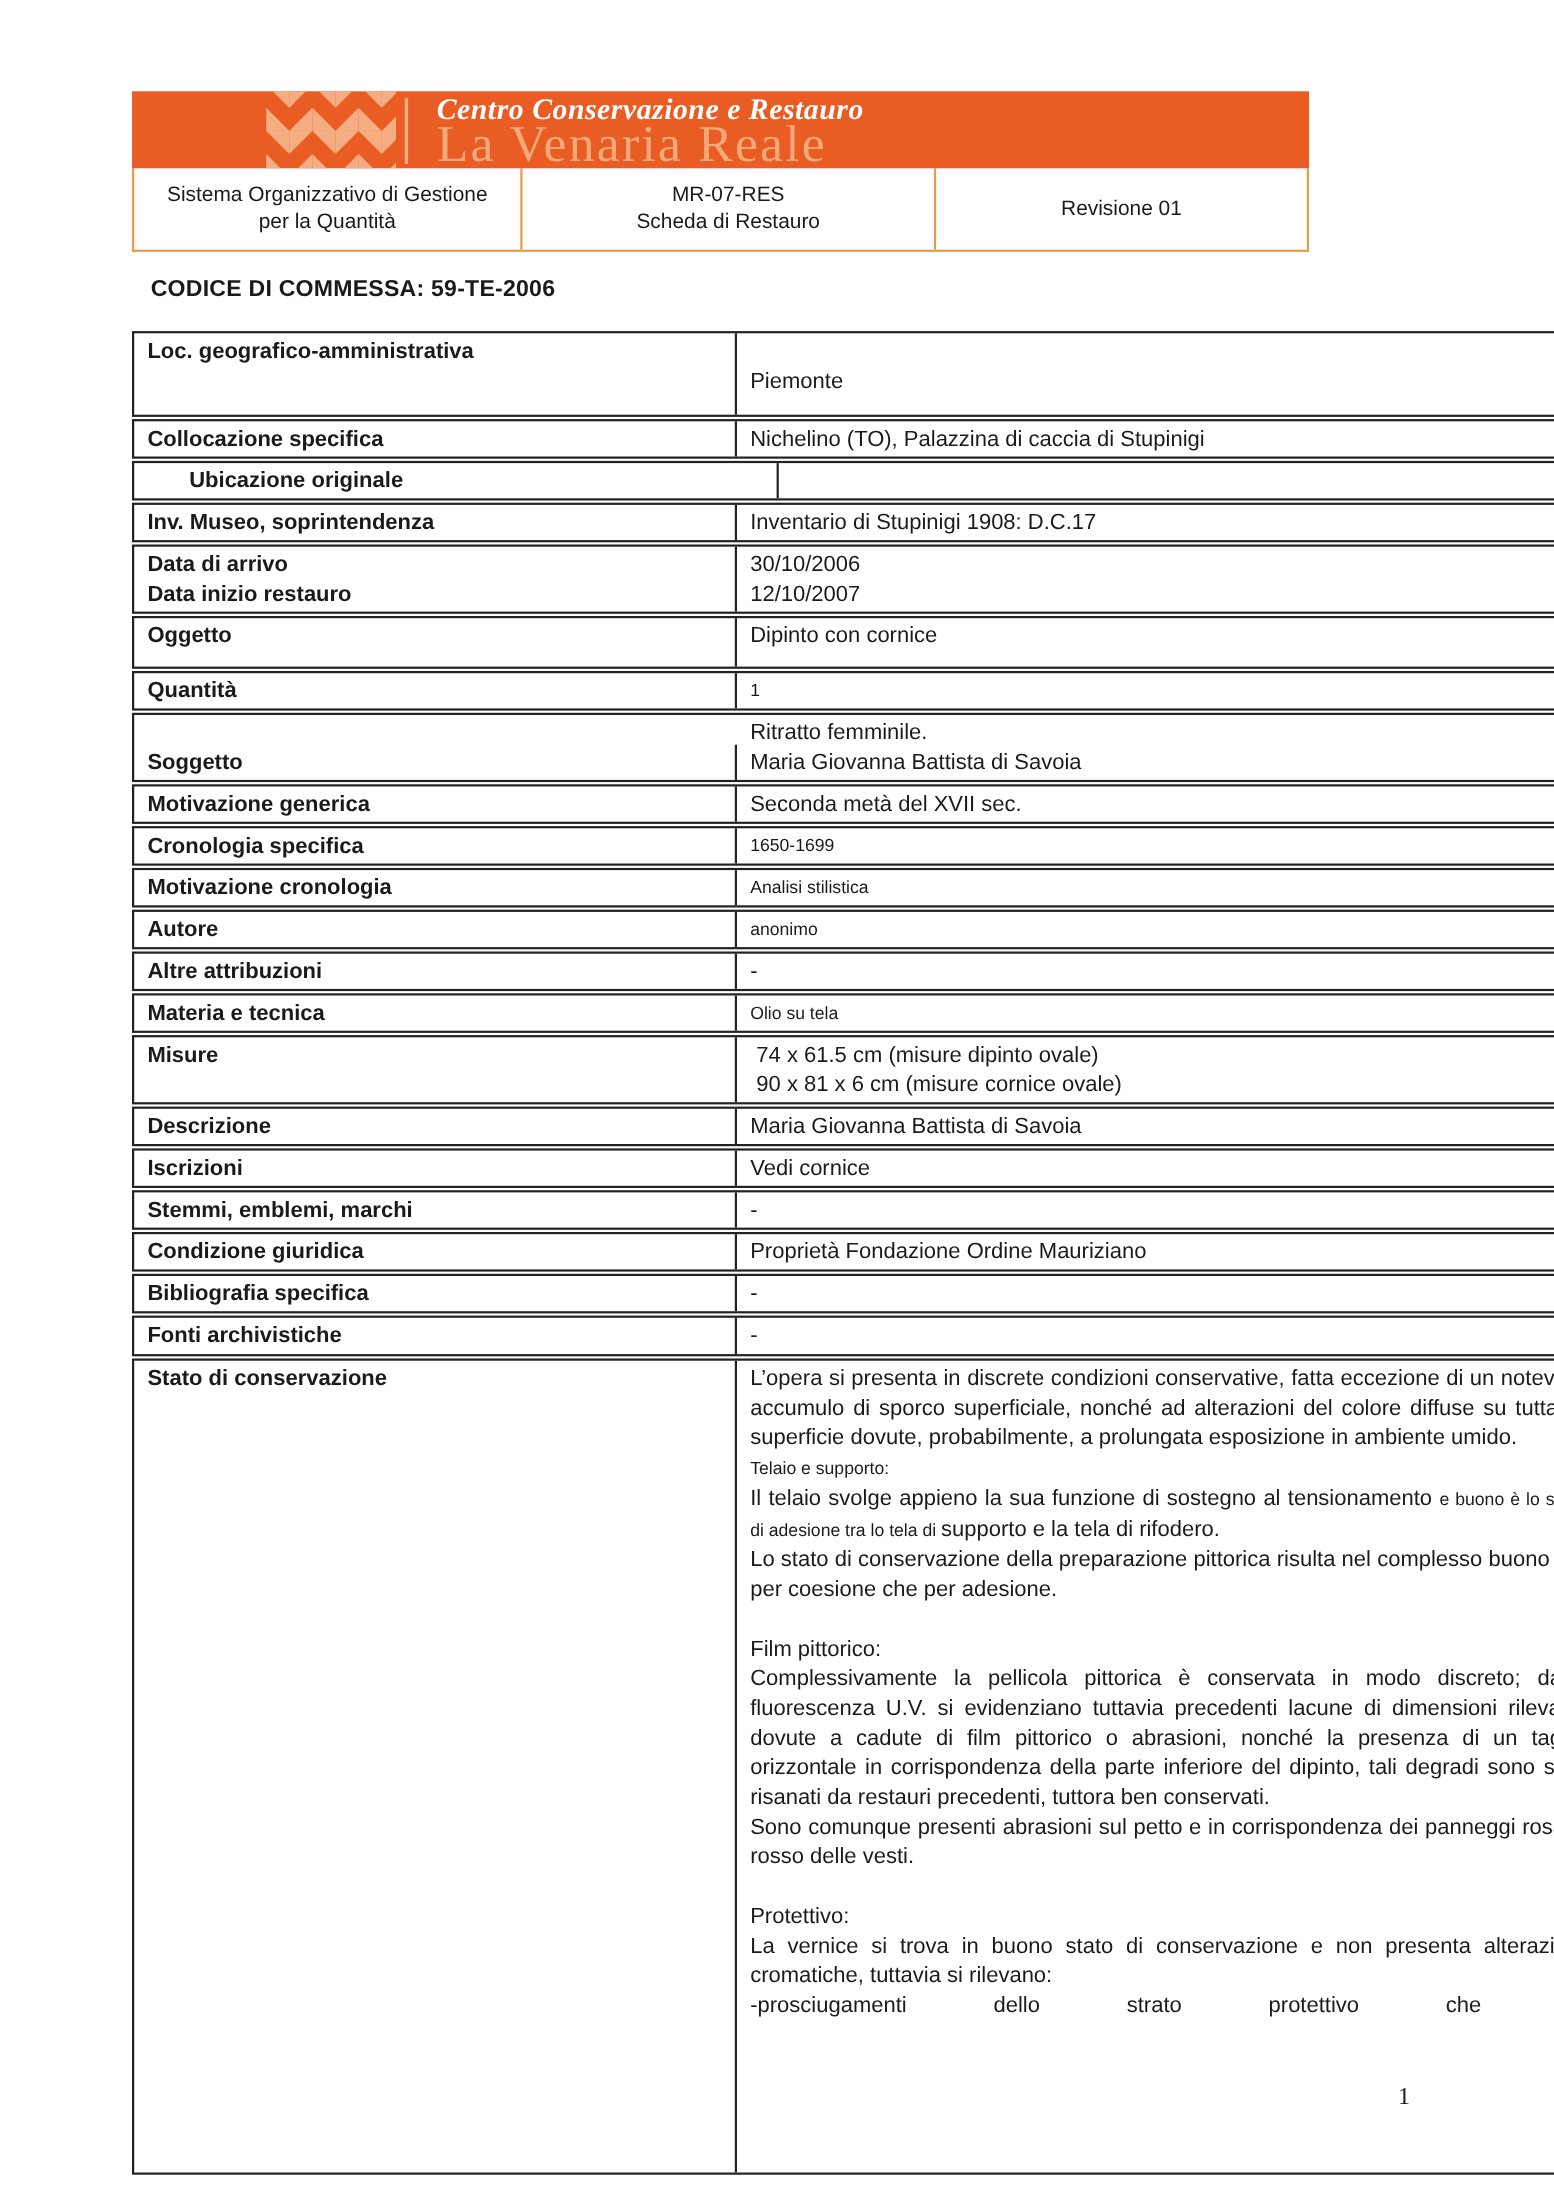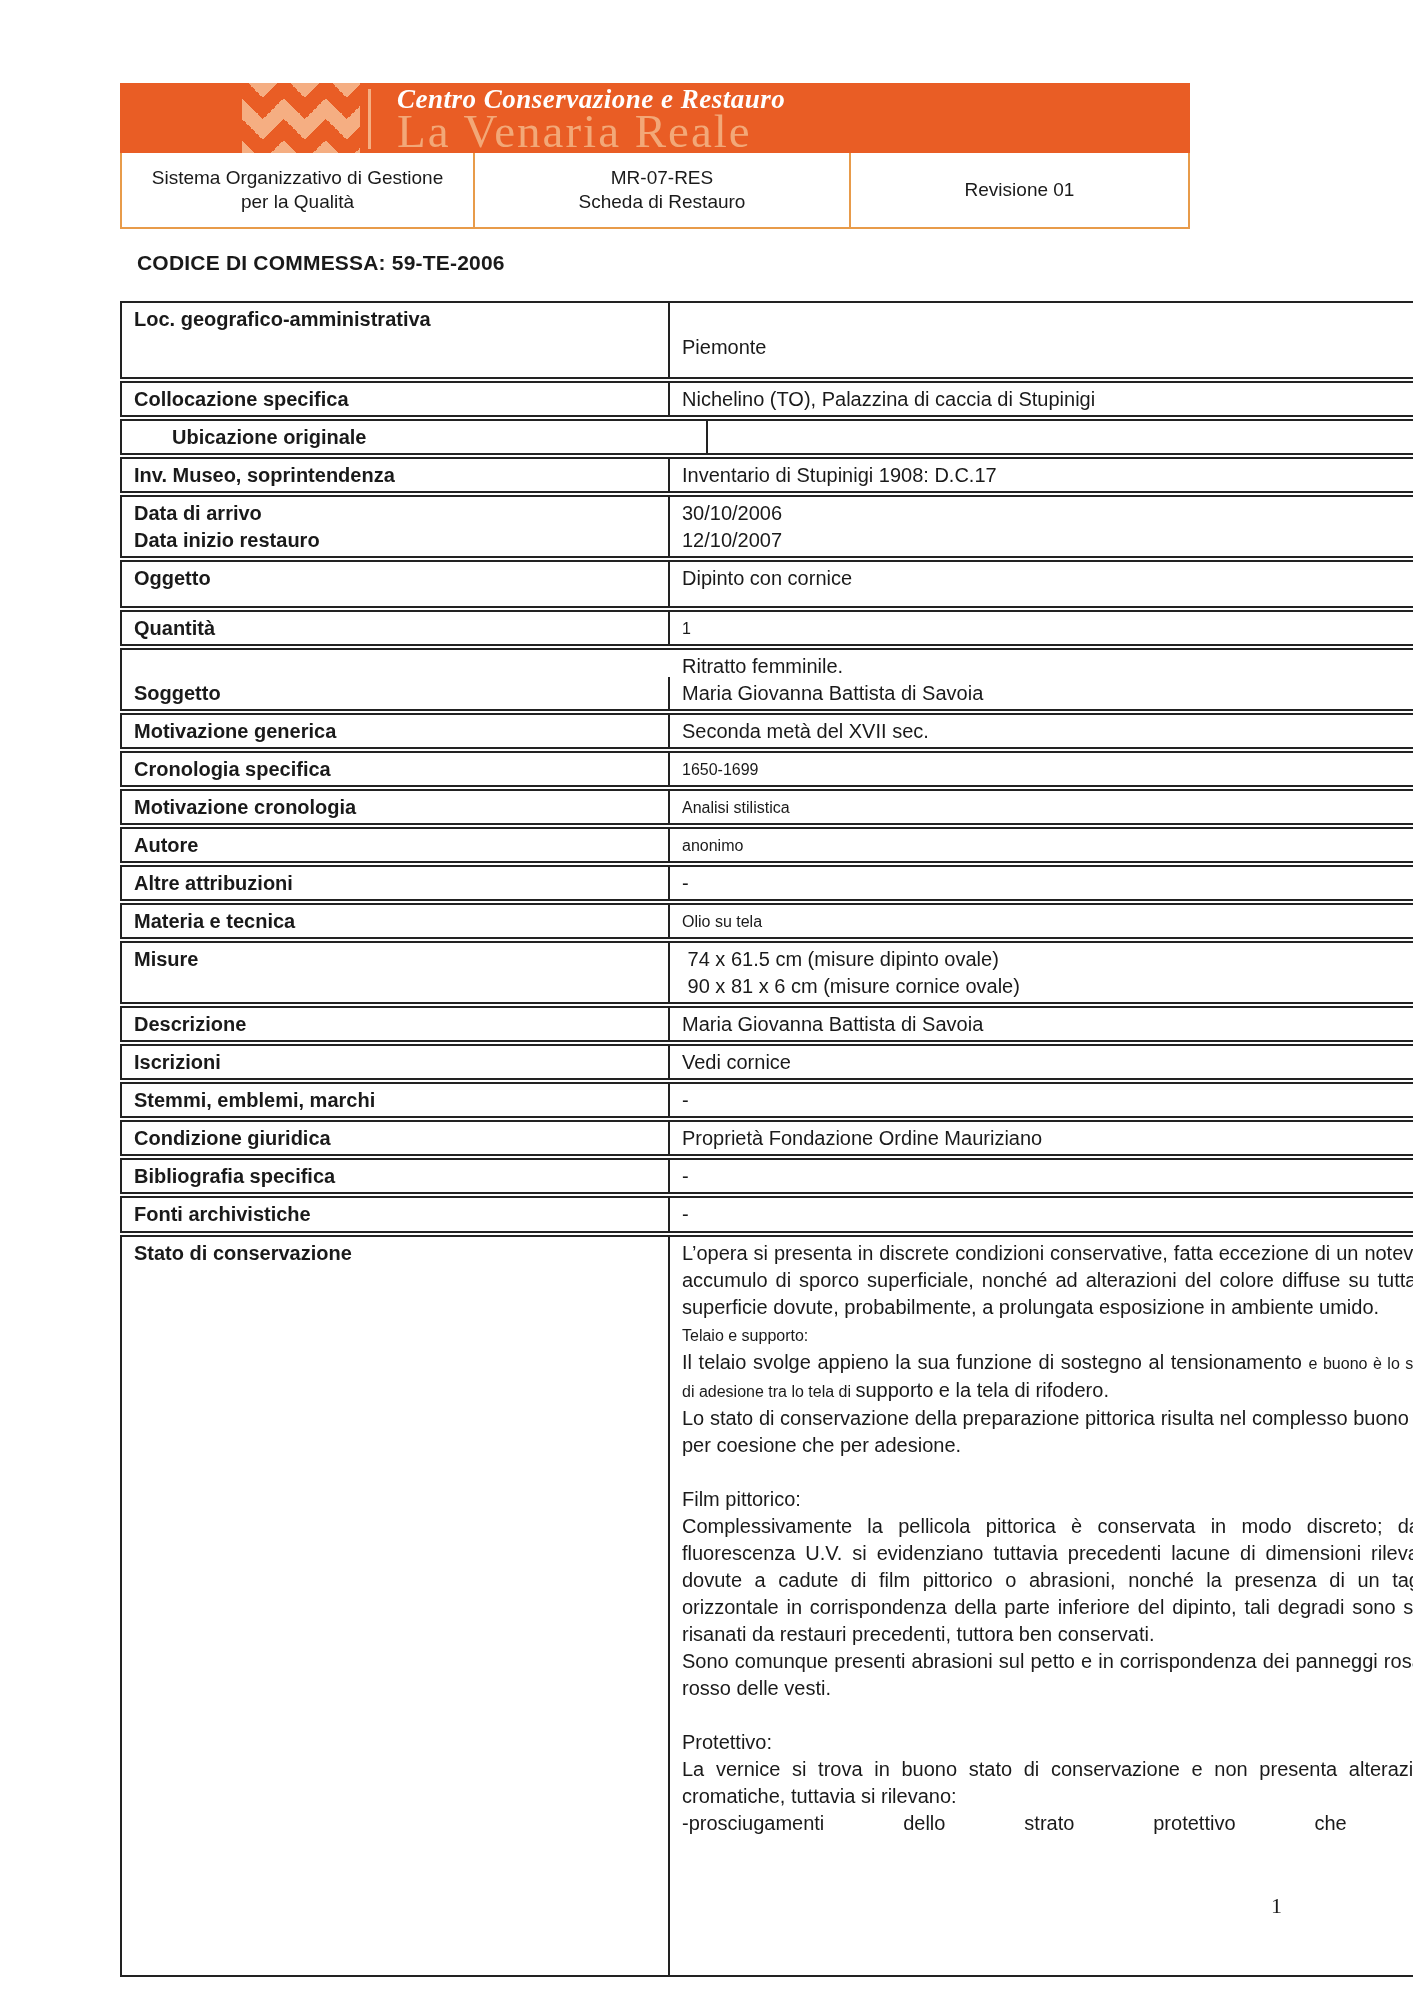--- a/index.html
+++ b/index.html
@@ -102,21 +102,21 @@
       <div class="logo-diamonds"></div>
       <div class="banner-divider"></div>
       <div class="banner-text">
         <div class="org-line1">Centro Conservazione e Restauro</div>
         <div class="org-line2">La Venaria Reale</div>
       </div>
     </div>
     <div class="subheader">
       <div class="scell c1">
         <span>Sistema Organizzativo di Gestione</span>
-        <span>per la Qualità</span>
+        <span>per la Quantità</span>
       </div>
       <div class="scell c2">
         <span>MR-07-RES</span>
         <span>Scheda di Restauro</span>
       </div>
       <div class="scell c3">
         <span>Revisione 01</span>
       </div>
     </div>
   </div>

